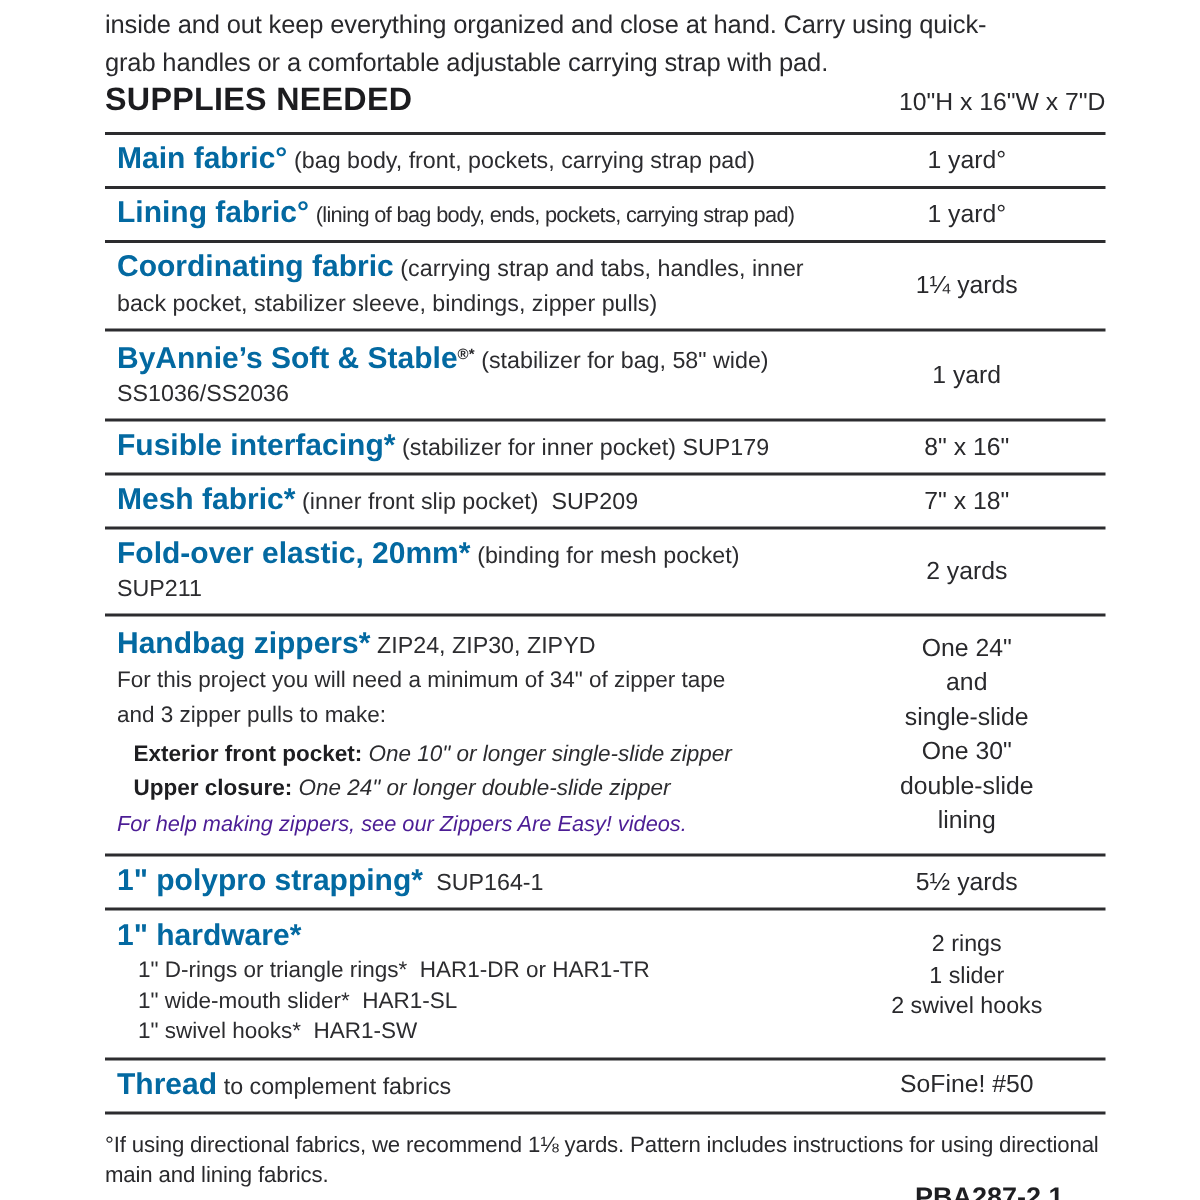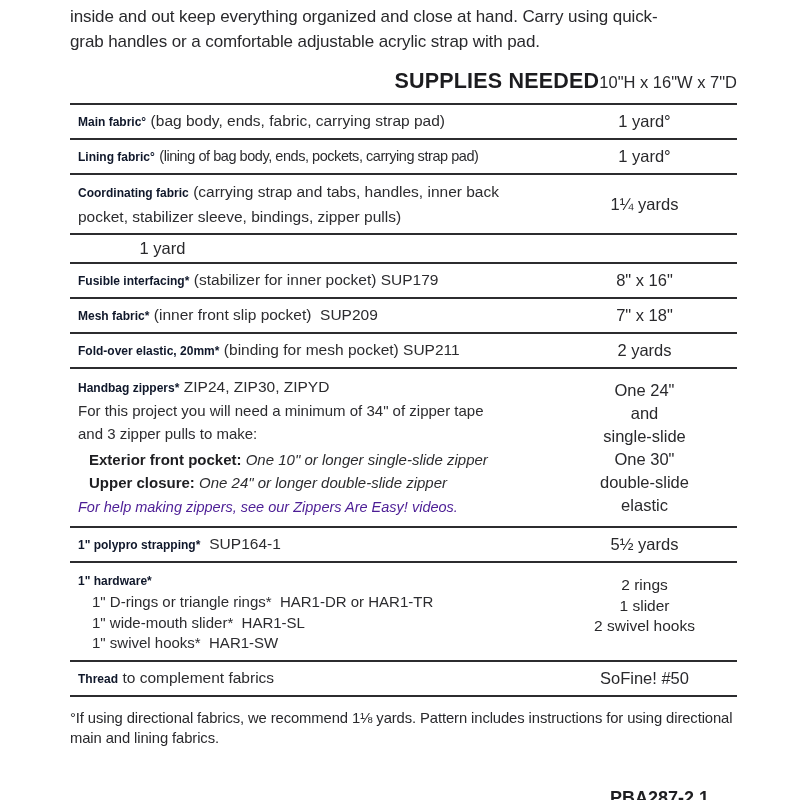--- a/index.html
+++ b/index.html
@@ -16,43 +16,42 @@
     height: 612px;
     padding: 4px 63px 0 70px;
     position: relative;
   }
   
   .intro { font-size: 17px; line-height: 25px; color: #29292c; letter-spacing: -0.1px; }
   
   .supplies-header {
     display: flex;
     align-items: baseline;
-    justify-content: flex-end;
-    margin-top: 15px;
+    justify-content: space-between;
     margin-bottom: 9px;
   }
   .supplies-title { font-size: 21.5px; font-weight: 700; letter-spacing: 0.2px; color: #1c1c1f; }
   .supplies-dims { font-size: 16.5px; color: #29292c; }
   
   .supplies-table { border-top: 2px solid #2c2c2f; }
   .row {
     display: flex;
     align-items: center;
     border-bottom: 2px solid #2c2c2f;
   }
   .row.align-end { align-items: flex-end; }
   .cell-left { flex: 1; padding: 5px 6px 5px 8px; line-height: 22px; }
   .cell-right {
     width: 185px;
     text-align: center;
     font-size: 16.5px;
     color: #29292c;
     padding: 4px 0;
   }
-  .r-name { font-weight: 700; font-size: 12px; color: #0f172a; }
+  .r-name { font-weight: 700; font-size: 20px; color: #0369a1; }
   .r-desc { font-size: 15.5px; color: #2c2c2f; white-space: pre-wrap; }
   .r-desc.condensed { font-size: 14.5px; letter-spacing: -0.45px; }
   .r-sup { font-size: 10px; vertical-align: super; font-weight: 700; }
   .r-code { font-size: 15.5px; color: #2c2c2f; }
   
   .z-body { font-size: 15px; line-height: 23px; color: #2c2c2f; }
   .z-item { padding-left: 11px; font-size: 15px; line-height: 23px; }
   .z-label { font-weight: 700; color: #1e1e21; }
   .z-val { font-style: italic; color: #2c2c2f; }
   .z-note { font-style: italic; font-size: 14.5px; line-height: 23px; color: #4c1d95; margin-top: 2px; }
@@ -73,46 +72,50 @@
     white-space: nowrap;
   }
 </style>
 </head>
 <body>
 
 <div class="page">
 
   <div class="intro">
     <div>inside and out keep everything organized and close at hand. Carry using quick-</div>
-    <div>grab handles or a comfortable adjustable acrylic strap with pad.</div>
+    <div>grab handles or a comfortable adjustable carrying strap with pad.</div>
   </div>
 
   <div class="supplies-header">
     <div class="supplies-title">SUPPLIES NEEDED</div>
     <div class="supplies-dims">10"H x 16"W x 7"D</div>
   </div>
 
   <div class="supplies-table">
 
     <div class="row">
-      <div class="cell-left"><span class="r-name">Main fabric°</span> <span class="r-desc">(bag body, ends, fabric, carrying strap pad)</span></div>
+      <div class="cell-left"><span class="r-name">Main fabric°</span> <span class="r-desc">(bag body, front, pockets, carrying strap pad)</span></div>
       <div class="cell-right">1 yard°</div>
     </div>
 
     <div class="row">
       <div class="cell-left"><span class="r-name">Lining fabric°</span> <span class="r-desc condensed">(lining of bag body, ends, pockets, carrying strap pad)</span></div>
       <div class="cell-right">1 yard°</div>
     </div>
 
     <div class="row">
       <div class="cell-left" style="line-height:23px"><span class="r-name">Coordinating fabric</span> <span class="r-desc">(carrying strap and tabs, handles, inner back pocket, stabilizer sleeve, bindings, zipper pulls)</span></div>
       <div class="cell-right">1¼ yards</div>
     </div>
 
     <div class="row">
+      <div class="cell-left">
+        <div><span class="r-name">ByAnnie’s Soft &amp; Stable</span><span class="r-sup">®*</span> <span class="r-desc">(stabilizer for bag, 58" wide)</span></div>
+        <div class="r-code">SS1036/SS2036</div>
+      </div>
       <div class="cell-right">1 yard</div>
     </div>
 
     <div class="row">
       <div class="cell-left"><span class="r-name">Fusible interfacing*</span> <span class="r-desc">(stabilizer for inner pocket) SUP179</span></div>
       <div class="cell-right">8" x 16"</div>
     </div>
 
     <div class="row">
       <div class="cell-left"><span class="r-name">Mesh fabric*</span> <span class="r-desc">(inner front slip pocket)  SUP209</span></div>
@@ -132,21 +135,21 @@
         <div class="z-item" style="margin-top:3px"><span class="z-label">Exterior front pocket:</span> <span class="z-val">One 10" or longer single-slide zipper</span></div>
         <div class="z-item"><span class="z-label">Upper closure:</span> <span class="z-val">One 24" or longer double-slide zipper</span></div>
         <div class="z-note">For help making zippers, see our Zippers Are Easy! videos.</div>
       </div>
       <div class="cell-right qty-multi">
         <div>One 24"</div>
         <div>and</div>
         <div>single-slide</div>
         <div>One 30"</div>
         <div>double-slide</div>
-        <div>elastic</div>
+        <div>lining</div>
       </div>
     </div>
 
     <div class="row">
       <div class="cell-left"><span class="r-name">1" polypro strapping*</span>&nbsp; <span class="r-desc">SUP164-1</span></div>
       <div class="cell-right">5½ yards</div>
     </div>
 
     <div class="row align-end">
       <div class="cell-left" style="padding-top:6px;padding-bottom:6px">

